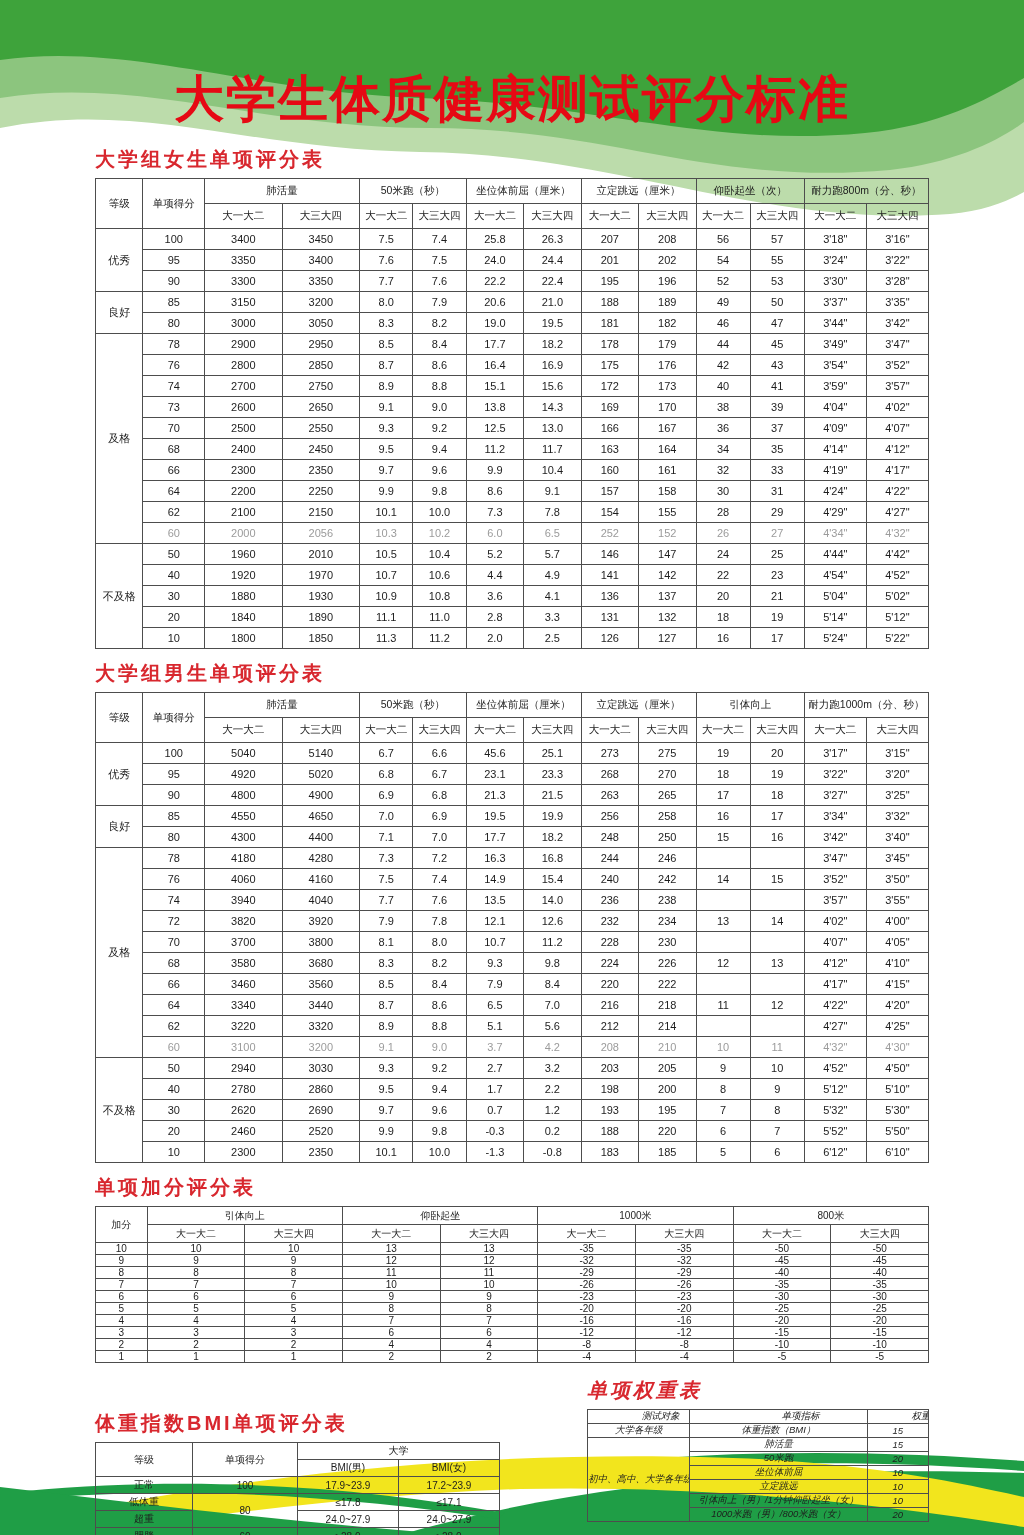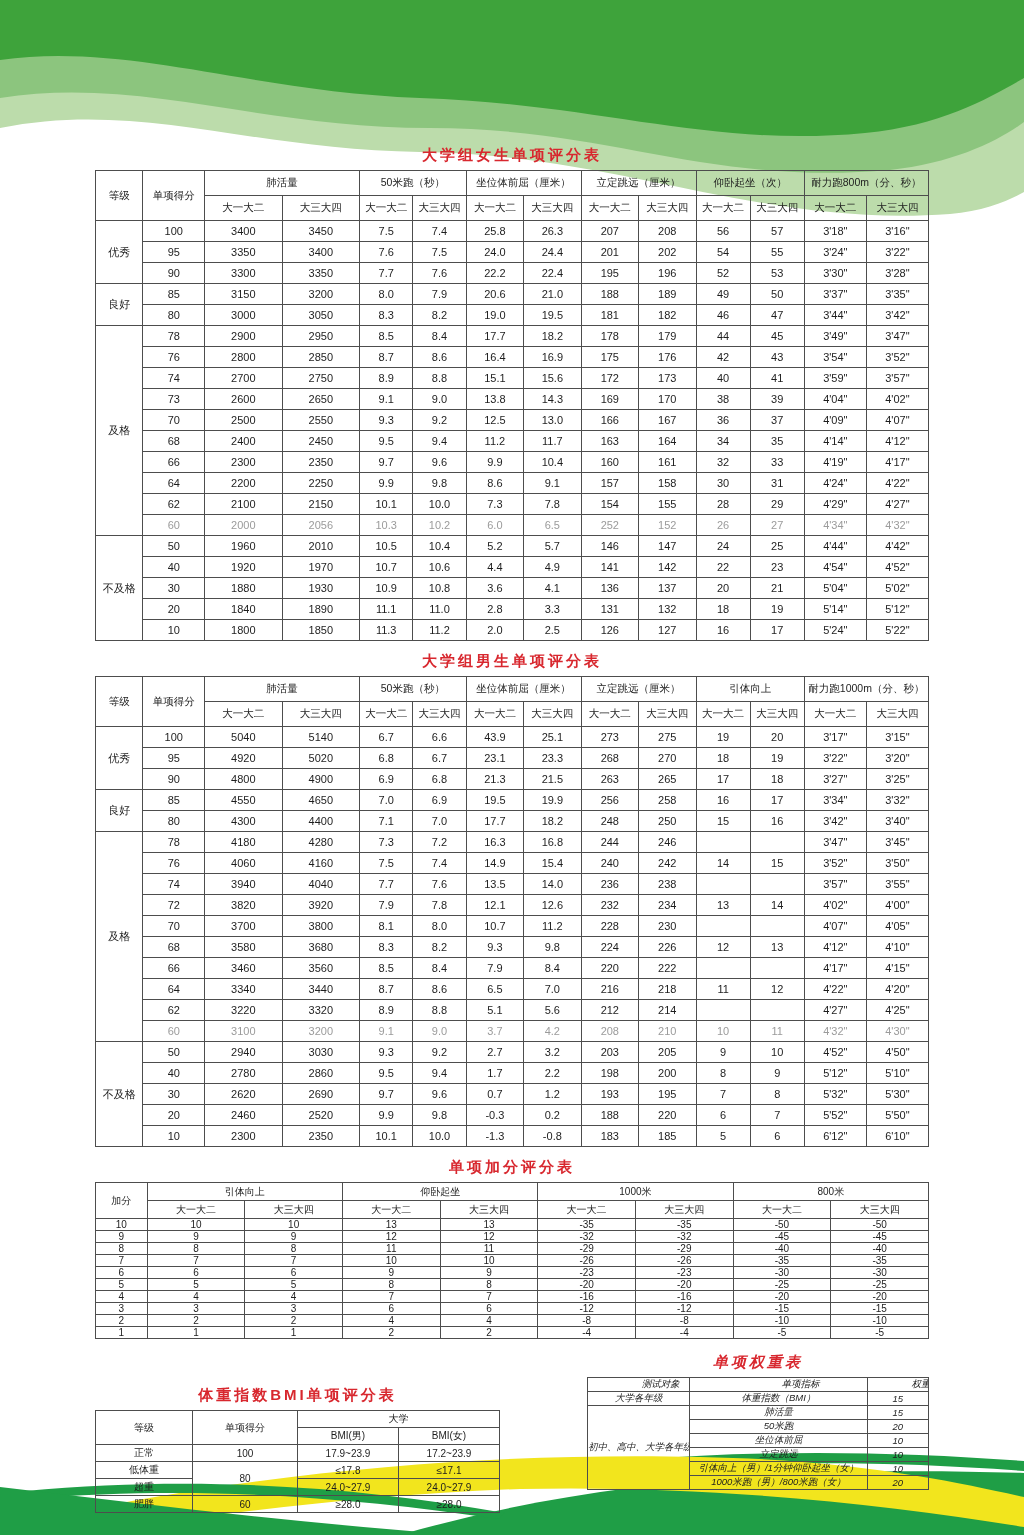--- a/index.html
+++ b/index.html
@@ -12,21 +12,21 @@
   .hdr-svg{top:0;}
   .ftr-svg{bottom:0;}
   .main-title{
     position:absolute;top:66px;left:0;width:100%;
     text-align:center;margin:0;
     font-size:50px;font-weight:900;letter-spacing:2px;color:#e60914;
     z-index:3;
   }
   .content{position:absolute;top:146px;left:95px;width:834px;z-index:2;}
   .table-title{
-    color:#d8272e;font-size:15px;font-weight:bold;text-align:center;
+    color:#d8272e;font-size:20px;font-weight:bold;text-align:left;
     letter-spacing:3px;margin:0 0 5px 0;
   }
   .mt{margin-top:11px;}
   table{
     border-collapse:collapse;table-layout:fixed;width:100%;
     color:#1d1d1d;text-align:center;
   }
   th,td{
     border:1px solid #4d4d4d;padding:0;font-weight:normal;
     overflow:hidden;white-space:nowrap;
@@ -53,20 +53,21 @@
 <body>
 
 <div class="poster">
 
   <svg class="hdr-svg" width="1024" height="235" viewBox="0 0 1024 235" aria-hidden="true">
     <path d="M0,128 C140,100 250,150 420,152 C620,154 760,228 950,214 C985,211 1010,200 1024,192 L1024,0 L0,0 Z" fill="#bcdcab"></path>
     <path d="M0,98 C140,76 260,128 430,128 C610,128 710,186 890,170 C955,163 1000,140 1024,122 L1024,0 L0,0 Z" fill="#8cc57e"></path>
     <path d="M0,60 C130,42 250,92 420,98 C600,104 710,148 865,133 C945,125 992,96 1024,78 L1024,0 L0,0 Z" fill="#3ea33b"></path>
   </svg>
 
+  <h1 class="main-title">大学生体质健康测试评分标准</h1>
 
   <div class="content">
 
     <h2 class="table-title">大学组女生单项评分表</h2>
     <table id="female-table" class="score-table">
         <colgroup>
           <col style="width:5.7%">
           <col style="width:7.4%">
           <col style="width:9.3%">
           <col style="width:9.3%">
@@ -460,21 +461,21 @@
           </tr>
         </thead>
         <tbody>
           <tr>
             <td rowspan="3" class="grade">优秀</td>
             <td>100</td>
             <td>5040</td>
             <td>5140</td>
             <td>6.7</td>
             <td>6.6</td>
-            <td>43.9</td>
+            <td>45.6</td>
             <td>25.1</td>
             <td>273</td>
             <td>275</td>
             <td>19</td>
             <td>20</td>
             <td>3'17"</td>
             <td>3'15"</td>
           </tr>
           <tr>
             <td>95</td>

